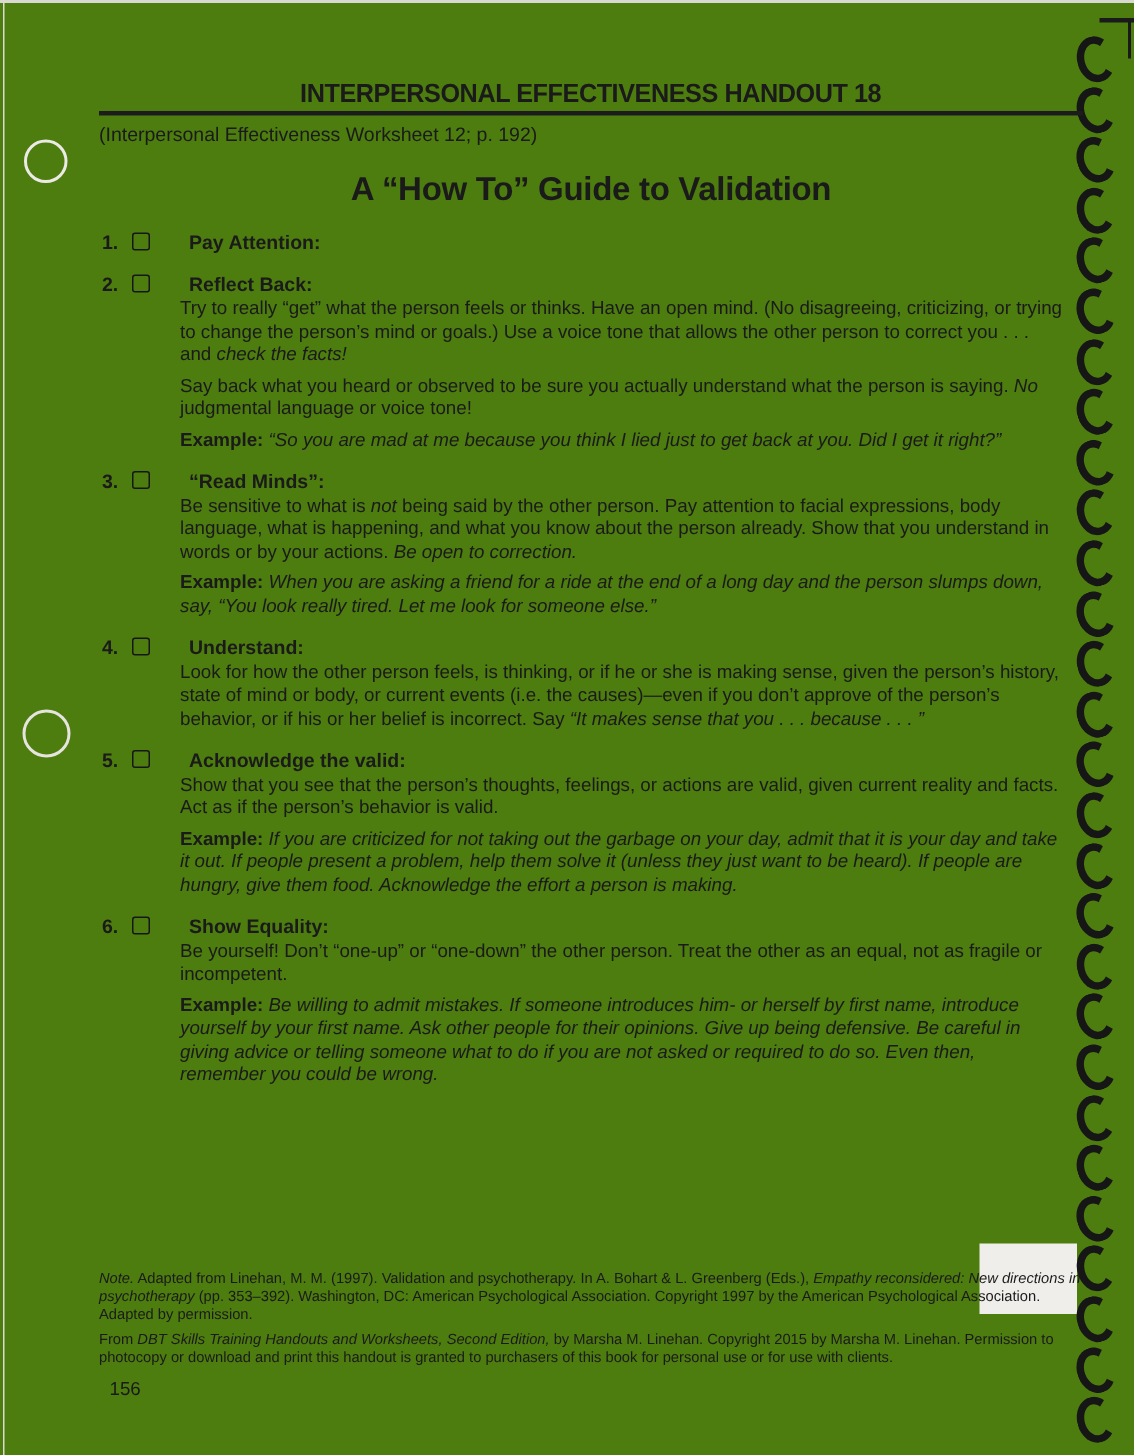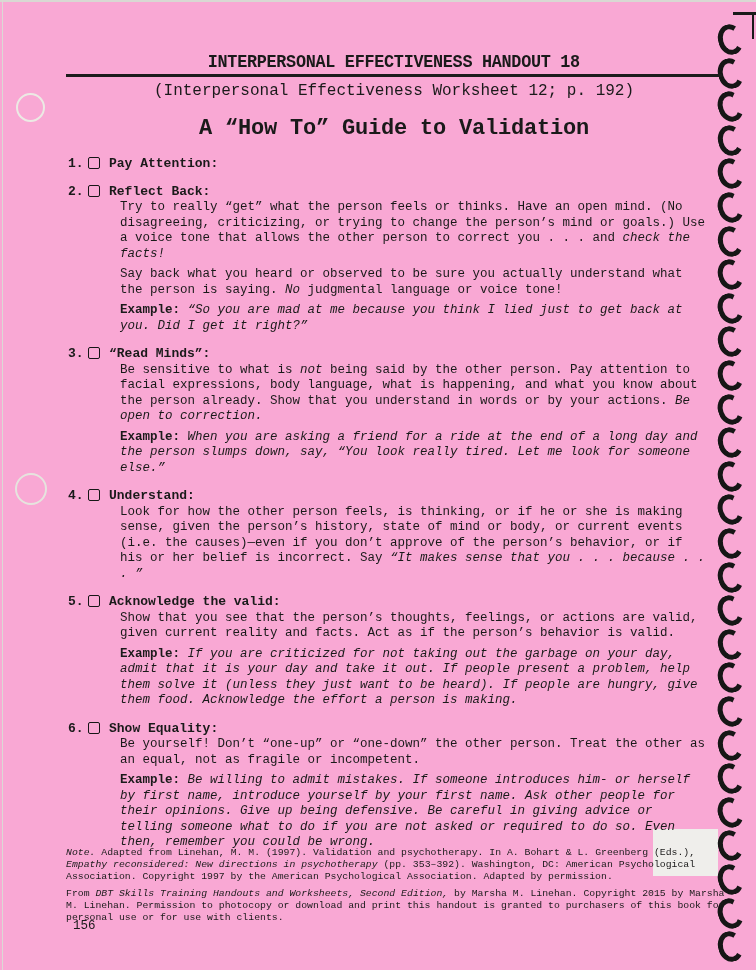--- a/index.html
+++ b/index.html
@@ -1,19 +1,19 @@
 <!DOCTYPE html>
 <html><head>
 <meta charset="utf-8">
 <style>
   html,body { margin:0; padding:0; background:#e9e8e5; }
   .page {
     position:relative; width:756px; height:970px; margin:0 auto;
-    background:#f9a8d4; overflow:hidden;
-    font-family:Liberation Mono, monospace; color:#1a1a1a;
+    background:#4d7c0f; overflow:hidden;
+    font-family:Liberation Sans, sans-serif; color:#1a1a1a;
     -webkit-font-smoothing:antialiased;
   }
   .top-edge { position:absolute; top:0; left:0; right:0; height:2px; background:#d9d8d3; }
   .left-edge { position:absolute; top:0; left:2px; width:1px; height:100%; background:#dbd9d4; }
   .scan-line-h { position:absolute; top:12px; left:733px; width:23px; height:3px; background:#1a1a1a; }
   .scan-line-v { position:absolute; top:12px; left:752px; width:2px; height:27px; background:#1a1a1a; }
   .hole { position:absolute; border-radius:50%; border:2px solid #e6e4de; }
   .hole.h1 { left:16px; top:93px; width:25px; height:25px; border-color:#eceae4; }
   .hole.h2 { left:15px; top:473px; width:28px; height:28px; }
   .smudge { position:absolute; left:653px; top:829px; width:65px; height:47px; background:#efeeeb; }
@@ -22,27 +22,27 @@
     border:5px solid #161616; border-right-color:transparent;
     border-radius:50%; transform:rotate(-14deg);
   }
   .content { position:absolute; left:66px; top:52px; width:656px; }
   .hdr-title {
     text-align:center; font-weight:bold; font-size:17.5px; line-height:20px;
     letter-spacing:-0.3px;
   }
   .hdr-title > span { display:inline-block; transform:scaleX(0.96); transform-origin:center; }
   .rule { height:3px; background:#1c1c1c; margin-top:2px; }
-  .hdr-sub { text-align:center; font-size:16px; margin-top:5px; }
+  .hdr-sub { font-size:13px; margin-top:5px; }
   .doc-title { text-align:center; font-weight:bold; font-size:22px; margin-top:16px; margin-bottom:15px; letter-spacing:-0.2px; }
   .section { margin-bottom:12px; }
   .sec-head { display:flex; align-items:flex-start; font-weight:bold; font-size:13px; line-height:15.5px; }
   .sec-num { width:15px; padding-left:2px; white-space:nowrap; }
   .checkbox { flex:0 0 auto; width:10px; height:10px; border:1.7px solid #161616; border-radius:2px; margin-left:5px; margin-top:1px; background:transparent; }
-  .sec-heading { margin-left:9px; }
+  .sec-heading { margin-left:26px; }
   .para { font-size:12.5px; line-height:15.5px; margin:1px 0 5px 54px; width:588px; }
   .para .i { font-style:italic; }
   .para .b { font-weight:bold; }
   .footnotes { position:absolute; left:66px; top:847px; width:662px; }
   .footnote { font-size:9.8px; line-height:12px; margin-bottom:5px; }
   .footnote .i { font-style:italic;text-align:right; }
   .page-number { position:absolute; left:73px; top:919px; font-size:12.5px; }
 </style>
 </head>
 <body>

